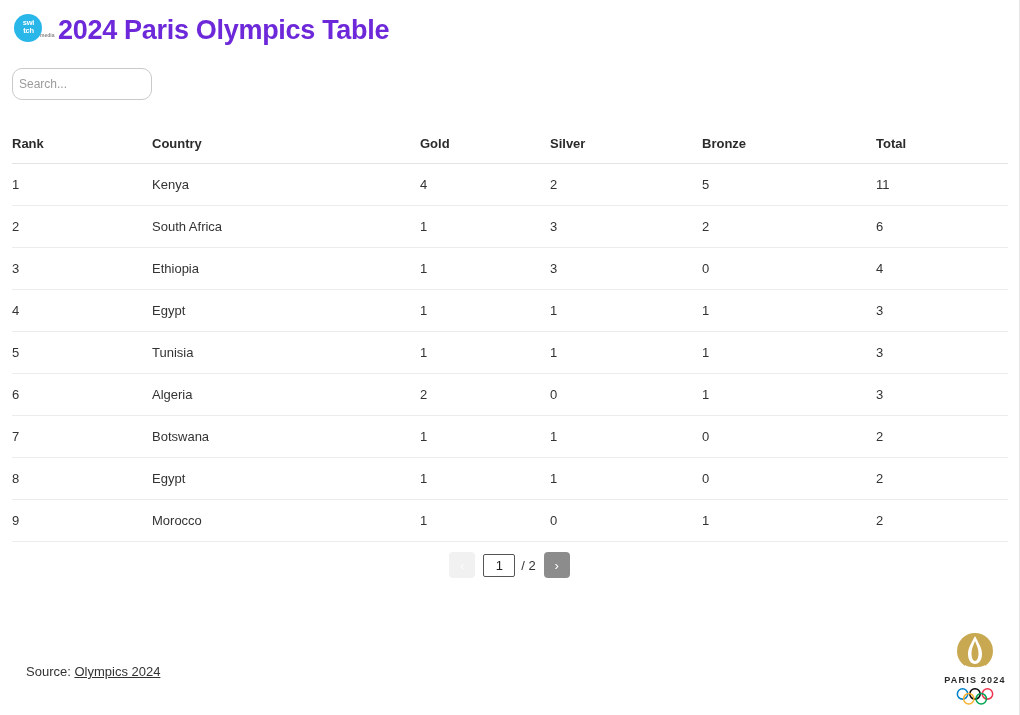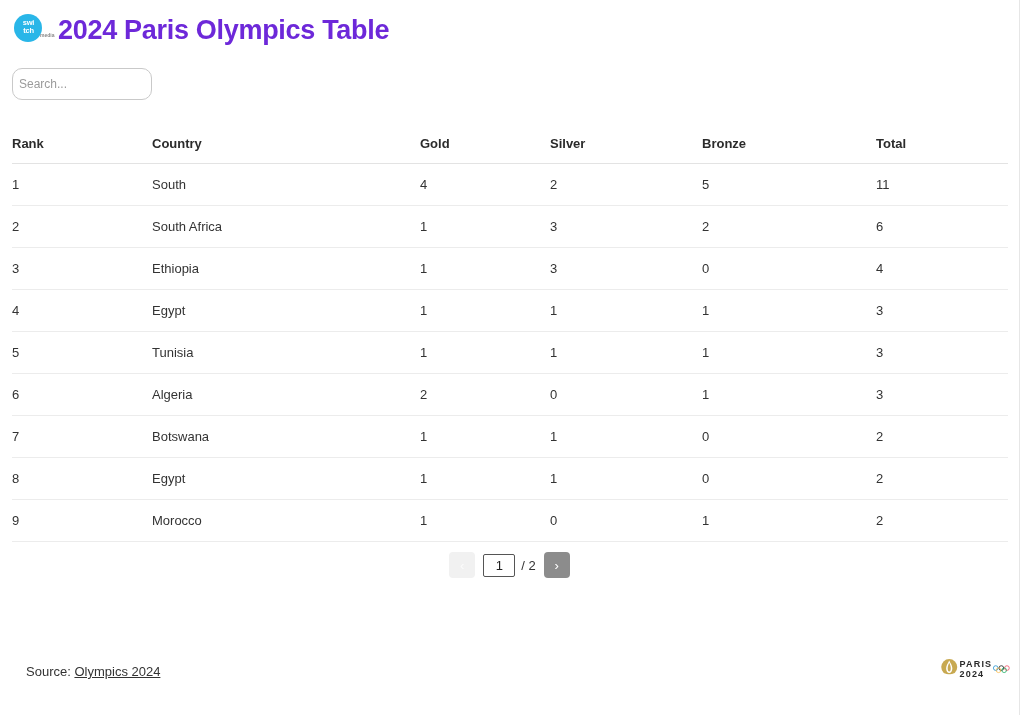--- a/index.html
+++ b/index.html
@@ -184,21 +184,21 @@
   }
 
   
   .paris-logo {
     position: absolute;
     right: 8px;
     bottom: 8px;
     width: 72px;
     height: 78px;
     display: flex;
-    flex-direction: row;
+    flex-direction: column;
     align-items: center;
     justify-content: center;
   }
   .paris-emblem { width: 46px; height: 42px; }
   .paris-word {
     font-size: 9px;
     font-weight: bold;
     letter-spacing: 1.2px;
     color: #2a2a2a;
     margin-top: 1px;
@@ -242,21 +242,21 @@
           <th>Country</th>
           <th>Gold</th>
           <th>Silver</th>
           <th>Bronze</th>
           <th>Total</th>
         </tr>
       </thead>
       <tbody id="table-body">
           <tr>
             <td>1</td>
-            <td>South</td>
+            <td>Kenya</td>
             <td>4</td>
             <td>2</td>
             <td>5</td>
             <td>11</td>
           </tr>
           <tr>
             <td>2</td>
             <td>South Africa</td>
             <td>1</td>
             <td>3</td>

